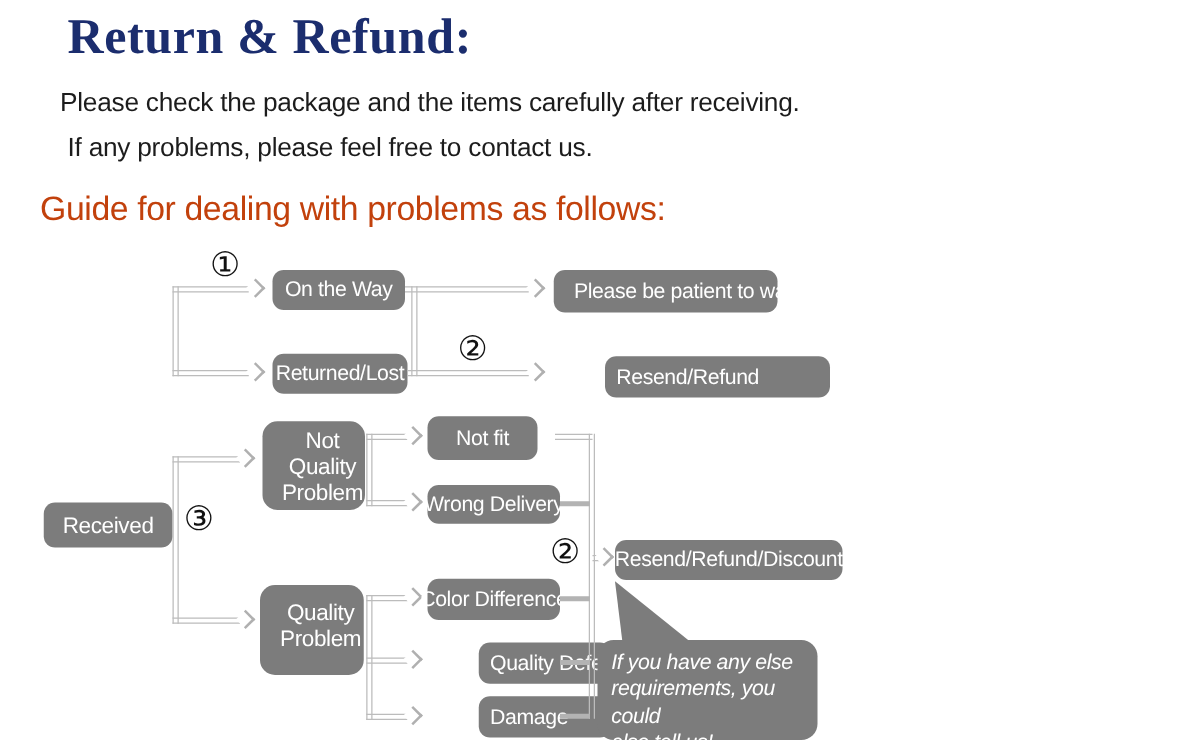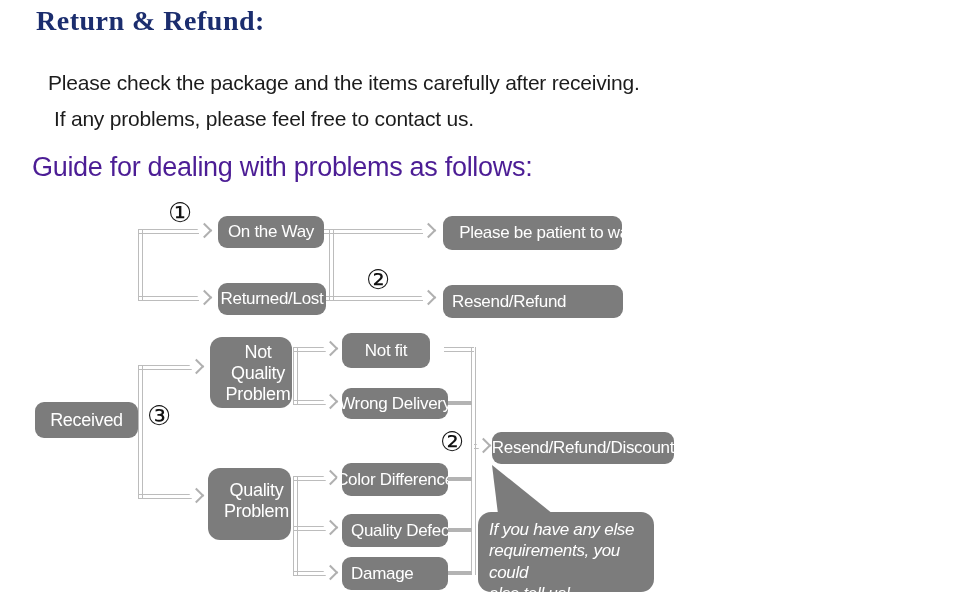--- a/index.html
+++ b/index.html
@@ -3,33 +3,33 @@
 <meta charset="utf-8">
 <style>
   html,body{margin:0;padding:0;background:#ffffff;}
   #canvas{
     position:relative;width:963px;height:598px;background:#ffffff;
     font-family:"Liberation Sans",sans-serif;overflow:hidden;
   }
   .abs{position:absolute;}
   
   .title{
-    left:36px;top:5px;font-family:"Liberation Serif",serif;font-weight:bold;
-    font-size:28px;color:#1b2d6e;letter-spacing:0.5px;
+    left:54px;top:5px;font-family:"Liberation Serif",serif;font-weight:bold;
+    font-size:40px;color:#1b2d6e;letter-spacing:0.5px;
   }
   .intro1{left:48px;top:71px;font-size:21px;color:#1c1c1c;letter-spacing:-0.2px;}
   .intro2{left:54px;top:107px;font-size:21px;color:#1c1c1c;letter-spacing:-0.2px;}
-  .guide{left:32px;top:152px;font-size:27px;color:#4c1d95;letter-spacing:-0.3px;}
+  .guide{left:32px;top:152px;font-size:27px;color:#c2410c;letter-spacing:-0.3px;}
   
   .node{
     background:#7c7c7c;color:#ffffff;border-radius:9px;
     display:flex;align-items:center;justify-content:center;
     font-size:17px;letter-spacing:-0.3px;box-sizing:border-box;white-space:nowrap;
   }
-  .ta-left{justify-content:flex-start;padding-left:9px;}
+  .ta-left{justify-content:flex-start;padding-left:9px;margin-left:41px;}
   .node-tall{
     background:#7c7c7c;color:#ffffff;border-radius:12px;
     font-size:18px;letter-spacing:-0.3px;box-sizing:border-box;
     white-space:pre-line;line-height:1.18;text-align:center;
   }
   .callout{
     background:#7c7c7c;color:#ffffff;border-radius:13px;
     font-size:17px;letter-spacing:-0.3px;box-sizing:border-box;
     white-space:pre-line;line-height:1.25;padding:7px 0 0 11px;
   }

